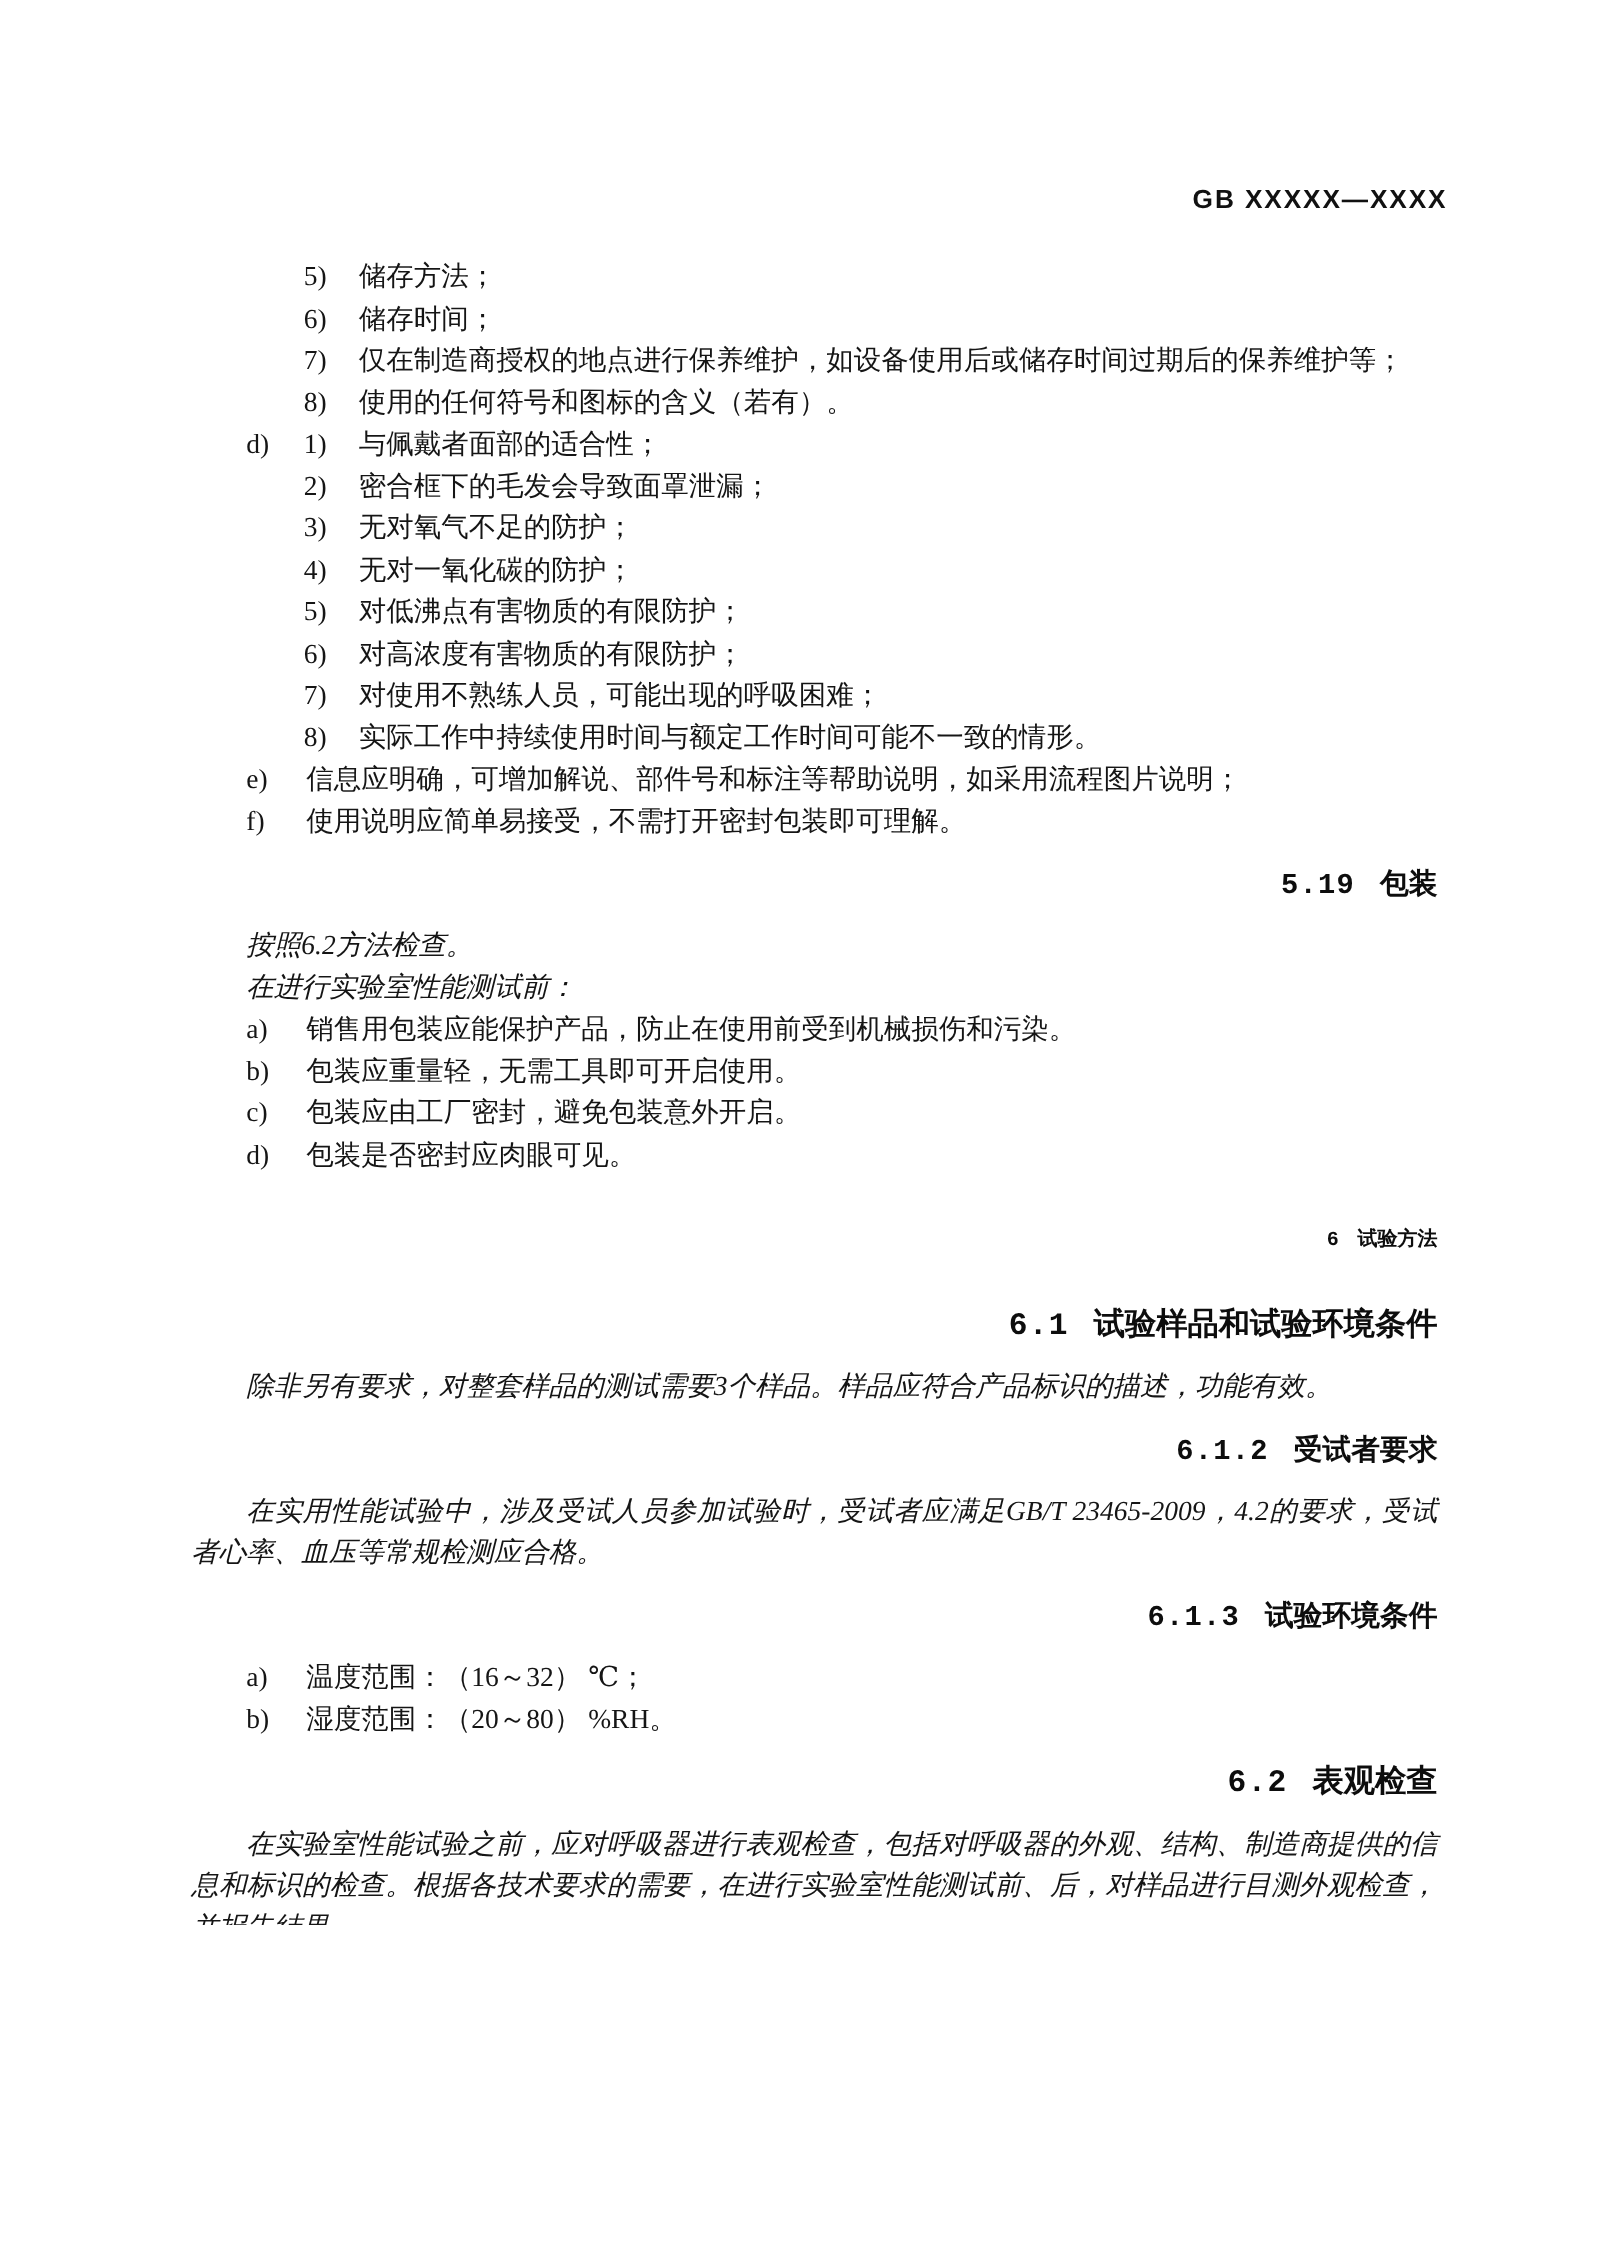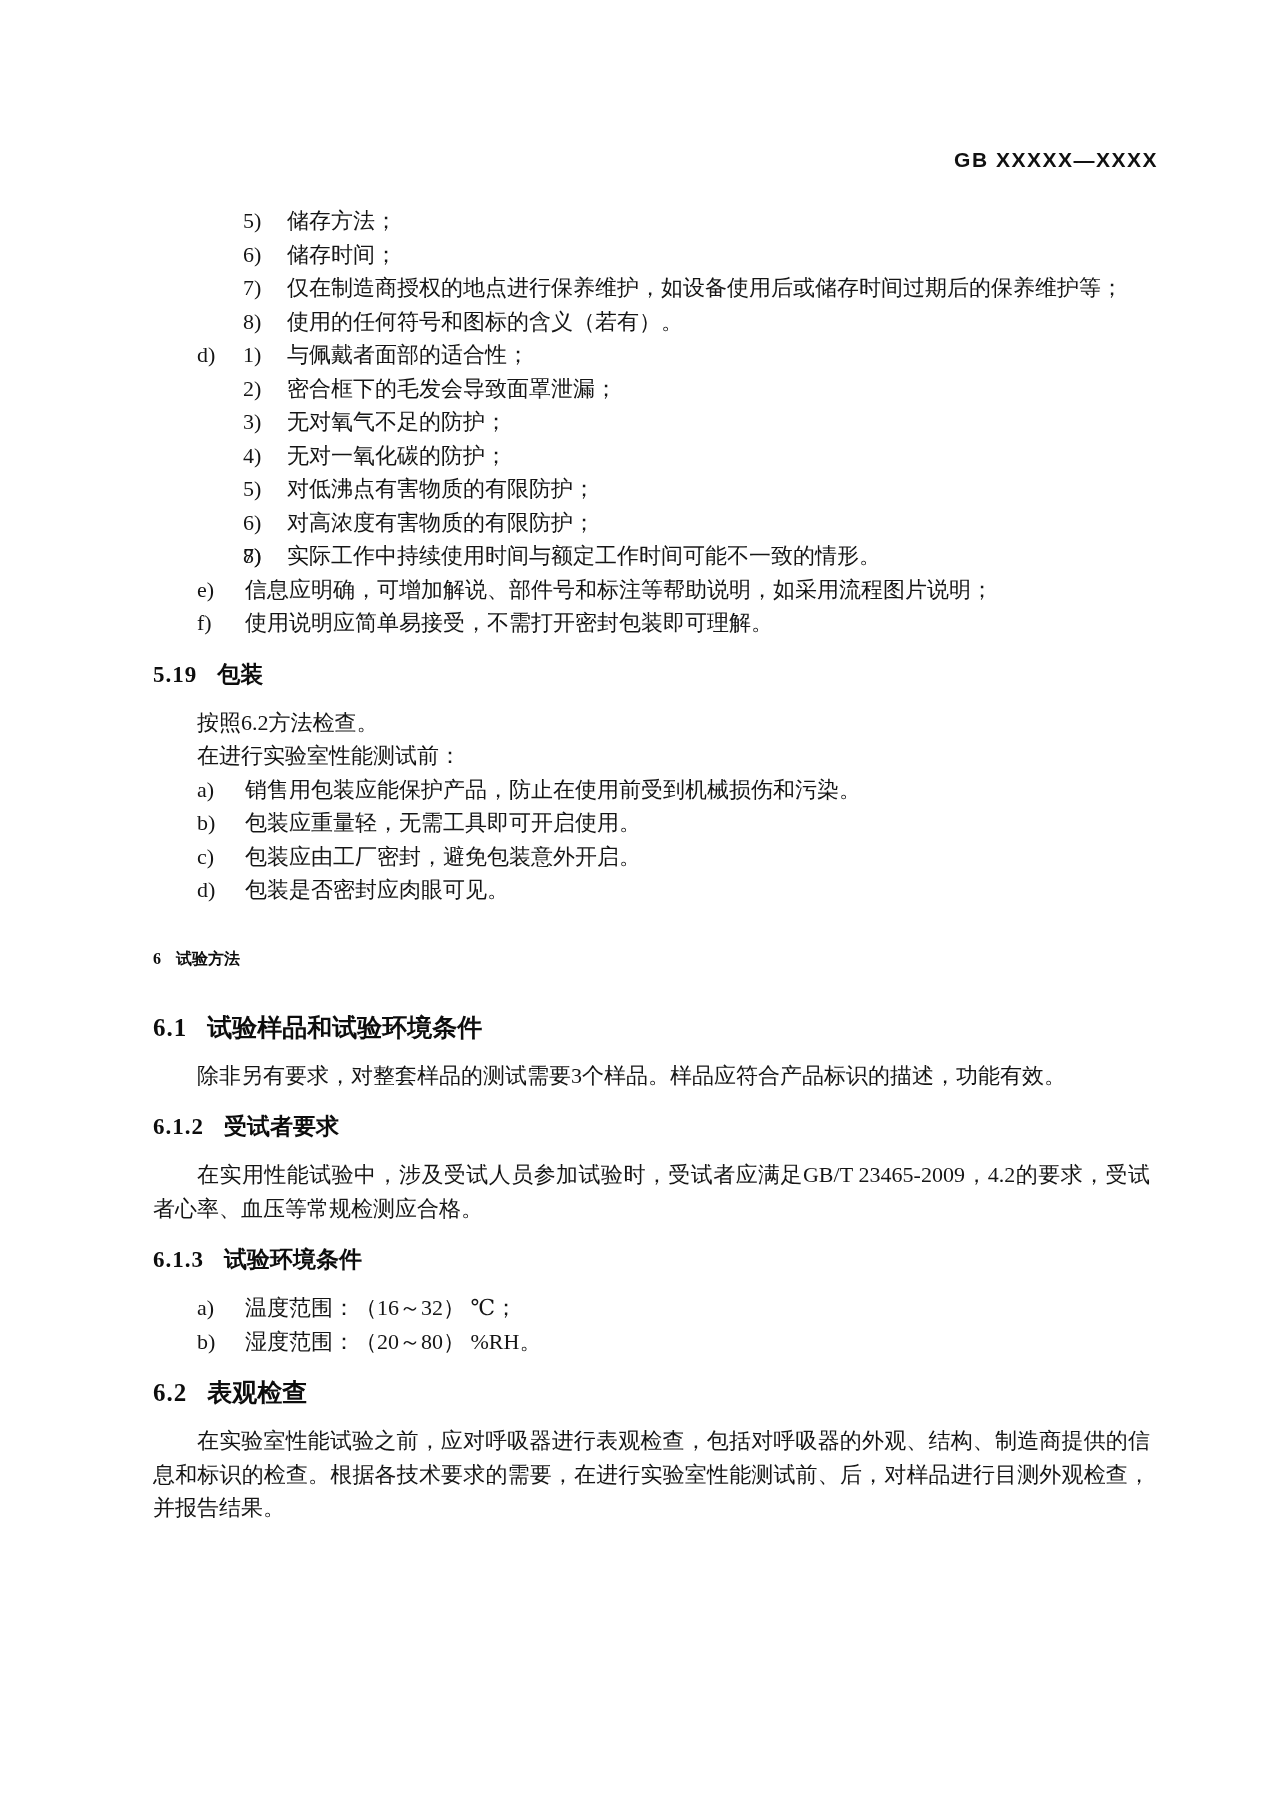--- a/index.html
+++ b/index.html
@@ -32,33 +32,34 @@
     left: 153px;
     top: 204px;
     width: 997px;
     font-size: 22px;
     line-height: 33.5px;
     text-align: justify;
   }
   
   .para {
     text-indent: 44px;
+    font-style: italic;
   }
   
   .li { position: relative; }
   .li-a { padding-left: 92px; }
   .li-a .mk { position: absolute; left: 44px; top: 0; }
   
   .li-n { padding-left: 134px; }
   .li-n .mk { position: absolute; left: 90px; top: 0; }
   
   .hd {
-    font-family: Liberation Serif, serif;
+    font-family: Liberation Mono, monospace;
     font-weight: 700;
-    text-align: left;
+    text-align: right;
     color: #0d0d0d;
   }
   .h3 { font-size: 23px; line-height: 30px; margin: 20px 0 16px 0; }
   .h2 { font-size: 25px; line-height: 30px; margin: 20px 0 16px 0; }
   .h1 { font-size: 16px; line-height: 32px; margin: 36px 0 38px 0; }
   .hnum { margin-right: 20px; letter-spacing: 1px; }
   .h1 .hnum { margin-right: 14px; }
   .pageno {
     position: absolute;
     top: 1686px;
@@ -78,21 +79,21 @@
       <div class="li li-n"><span class="mk">6)</span><span>储存时间；</span></div>
       <div class="li li-n"><span class="mk">7)</span><span>仅在制造商授权的地点进行保养维护，如设备使用后或储存时间过期后的保养维护等；</span></div>
       <div class="li li-n"><span class="mk">8)</span><span>使用的任何符号和图标的含义（若有）。</span></div>
       <div class="li li-a"><span class="mk">d)</span></div>
       <div class="li li-n"><span class="mk">1)</span><span>与佩戴者面部的适合性；</span></div>
       <div class="li li-n"><span class="mk">2)</span><span>密合框下的毛发会导致面罩泄漏；</span></div>
       <div class="li li-n"><span class="mk">3)</span><span>无对氧气不足的防护；</span></div>
       <div class="li li-n"><span class="mk">4)</span><span>无对一氧化碳的防护；</span></div>
       <div class="li li-n"><span class="mk">5)</span><span>对低沸点有害物质的有限防护；</span></div>
       <div class="li li-n"><span class="mk">6)</span><span>对高浓度有害物质的有限防护；</span></div>
-      <div class="li li-n"><span class="mk">7)</span></div>
+      <div class="li li-n"><span class="mk">7)</span><span>对使用不熟练人员，可能出现的呼吸困难；</span></div>
       <div class="li li-n"><span class="mk">8)</span><span>实际工作中持续使用时间与额定工作时间可能不一致的情形。</span></div>
       <div class="li li-a"><span class="mk">e)</span><span>信息应明确，可增加解说、部件号和标注等帮助说明，如采用流程图片说明；</span></div>
       <div class="li li-a"><span class="mk">f)</span><span>使用说明应简单易接受，不需打开密封包装即可理解。</span></div>
       <div class="hd h3"><span class="hnum">5.19</span><span>包装</span></div>
       <div class="para">按照6.2方法检查。</div>
       <div class="para">在进行实验室性能测试前：</div>
       <div class="li li-a"><span class="mk">a)</span><span>销售用包装应能保护产品，防止在使用前受到机械损伤和污染。</span></div>
       <div class="li li-a"><span class="mk">b)</span><span>包装应重量轻，无需工具即可开启使用。</span></div>
       <div class="li li-a"><span class="mk">c)</span><span>包装应由工厂密封，避免包装意外开启。</span></div>
       <div class="li li-a"><span class="mk">d)</span><span>包装是否密封应肉眼可见。</span></div>

